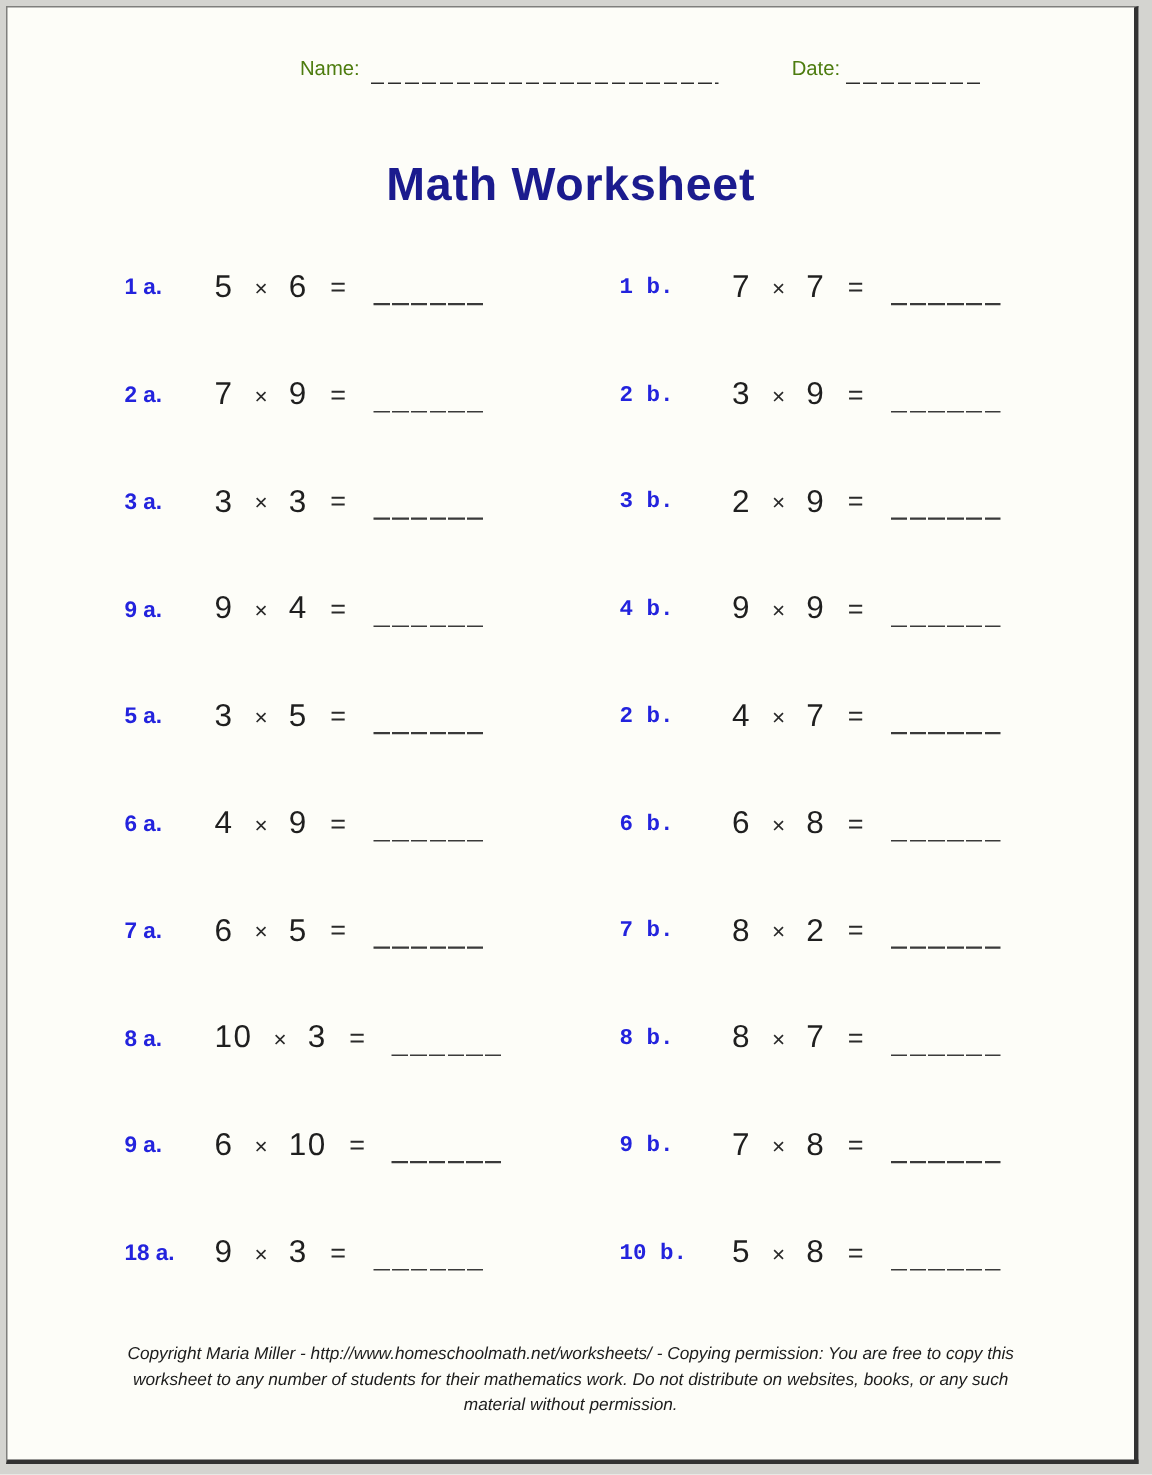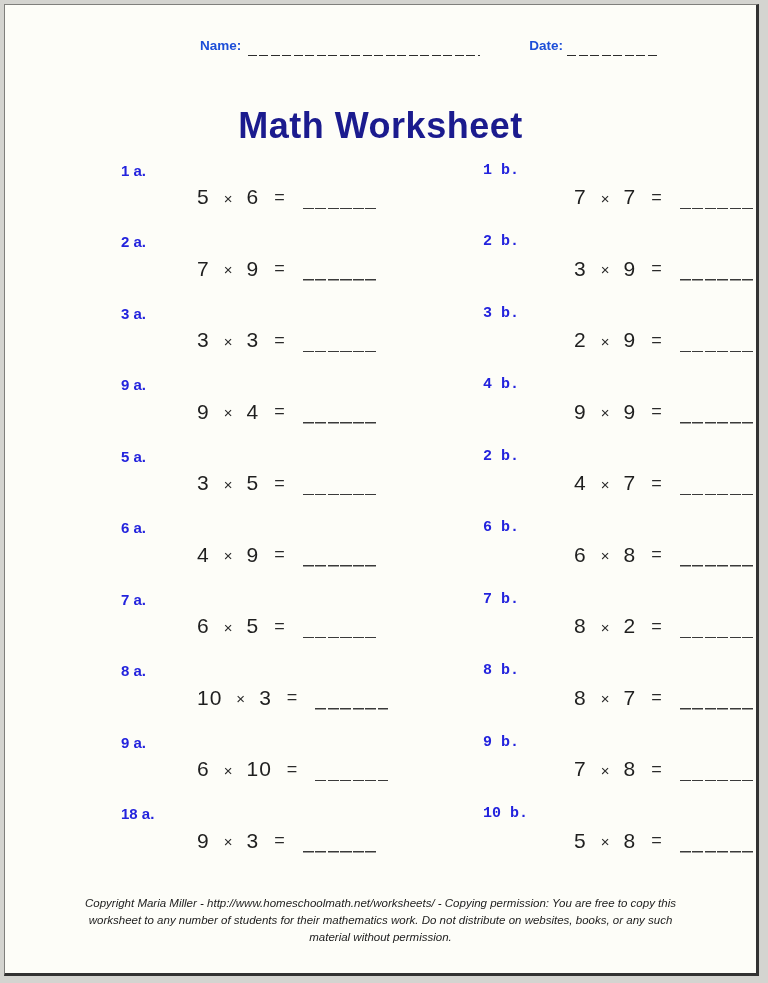--- a/index.html
+++ b/index.html
@@ -20,52 +20,52 @@
     border-bottom:3px solid #323232;
   }
   
   .header {
     display:flex;
     align-items:flex-end;
     padding:27px 0 0 155px;
     height:49px;
   }
   .hdr-label {
-    font-weight:bold;
+    font-weight:normal;
     font-size:13.5px;
-    color:#1d4ed8;
+    color:#4d7c0f;
     line-height:1.15;
     padding-left:40px;
   }
   .fill-line {
     display:inline-block;
     height:13px;
     transform:translateY(2px);
     background:repeating-linear-gradient(90deg,#2c2c2c 0 9px, rgba(0,0,0,0) 9px 11.5px) left bottom / 100% 1.4px no-repeat;
   }
   .name-line { width:232px; margin-left:7px; }
   .date-label { margin-left:9px;margin-top:31px; }
   .date-line { width:90px; margin-left:4px; }
   
   .title {
     margin-top:52px;
     text-align:center;
-    font-size:36px;
+    font-size:31px;
     font-weight:bold;
     line-height:1.1;
     color:#1b1b8e;
     letter-spacing:0.5px;
   }
   
   .rows { margin-top:16px; }
   .row {
     height:71.5px;
     display:flex;
-    padding-left:116px;
-    gap:16px;
+    align-items:center;
+    padding-left:78px;
   }
   .p-label {
     font-weight:bold;
     font-size:15px;
     color:#2323dd;
     white-space:nowrap;
   }
   .p-label.a { width:60px; }
   .p-label.b { width:75px;font-family:Liberation Mono, monospace; }
   .expr {

